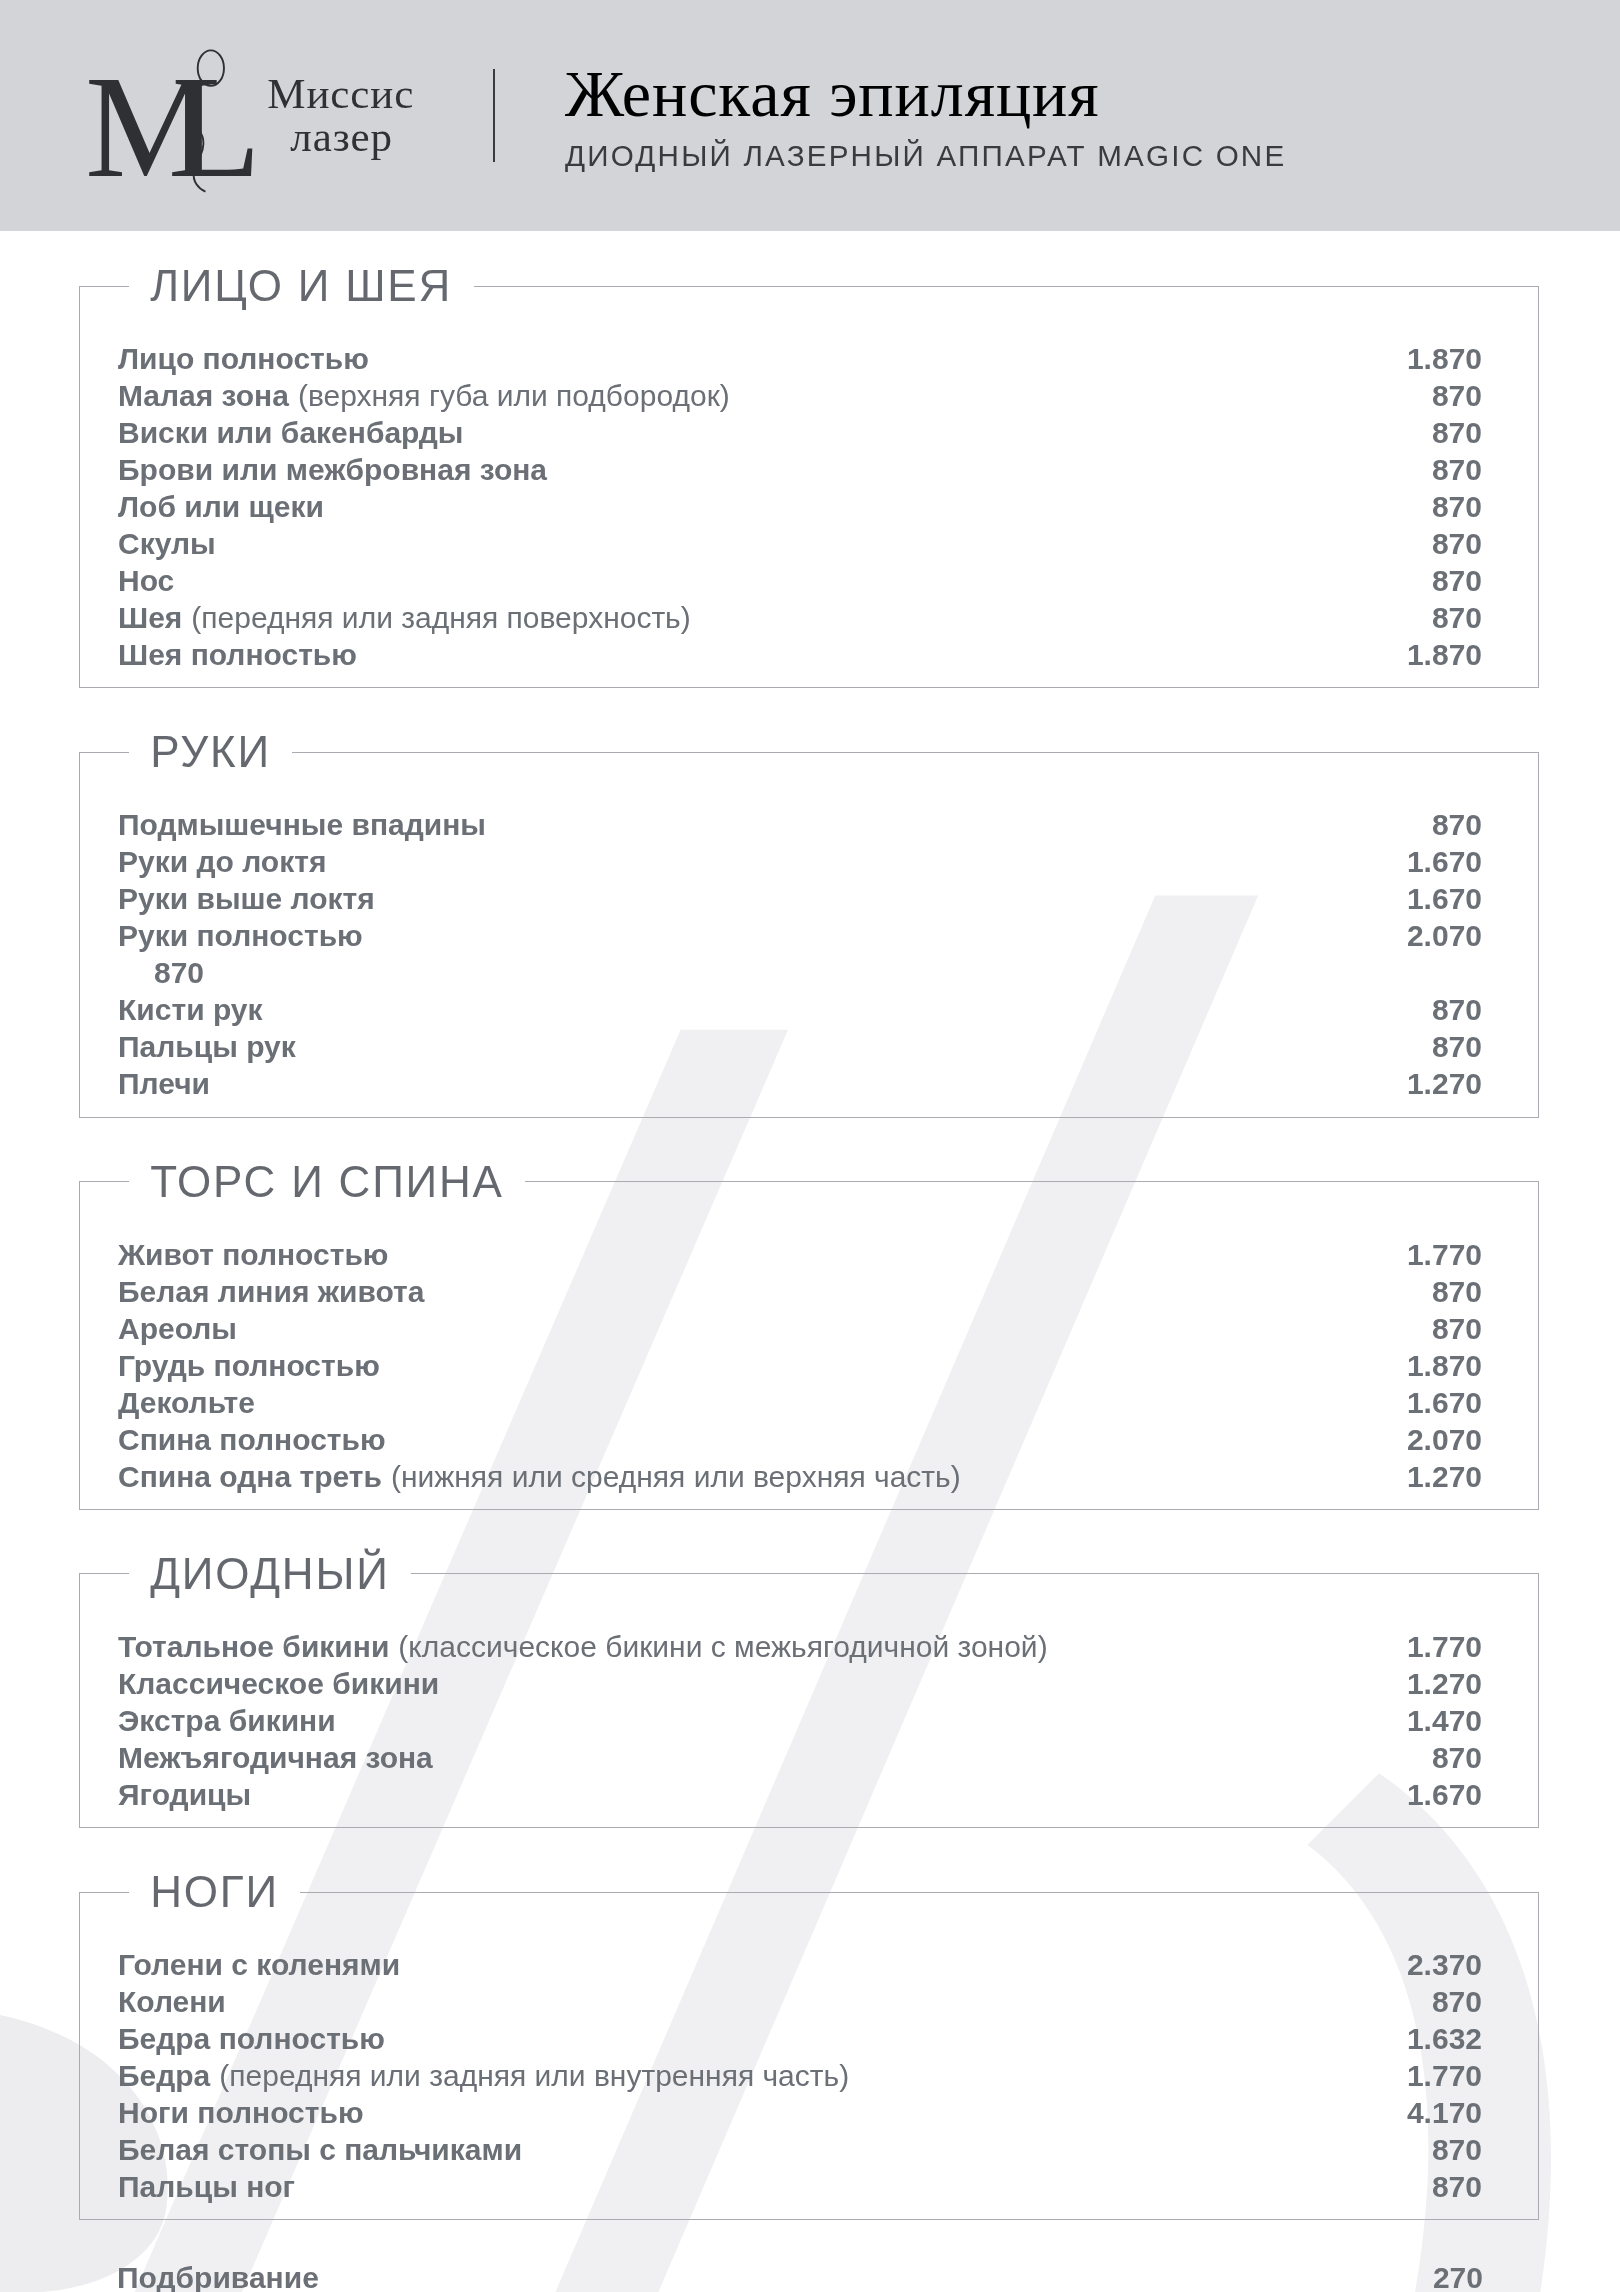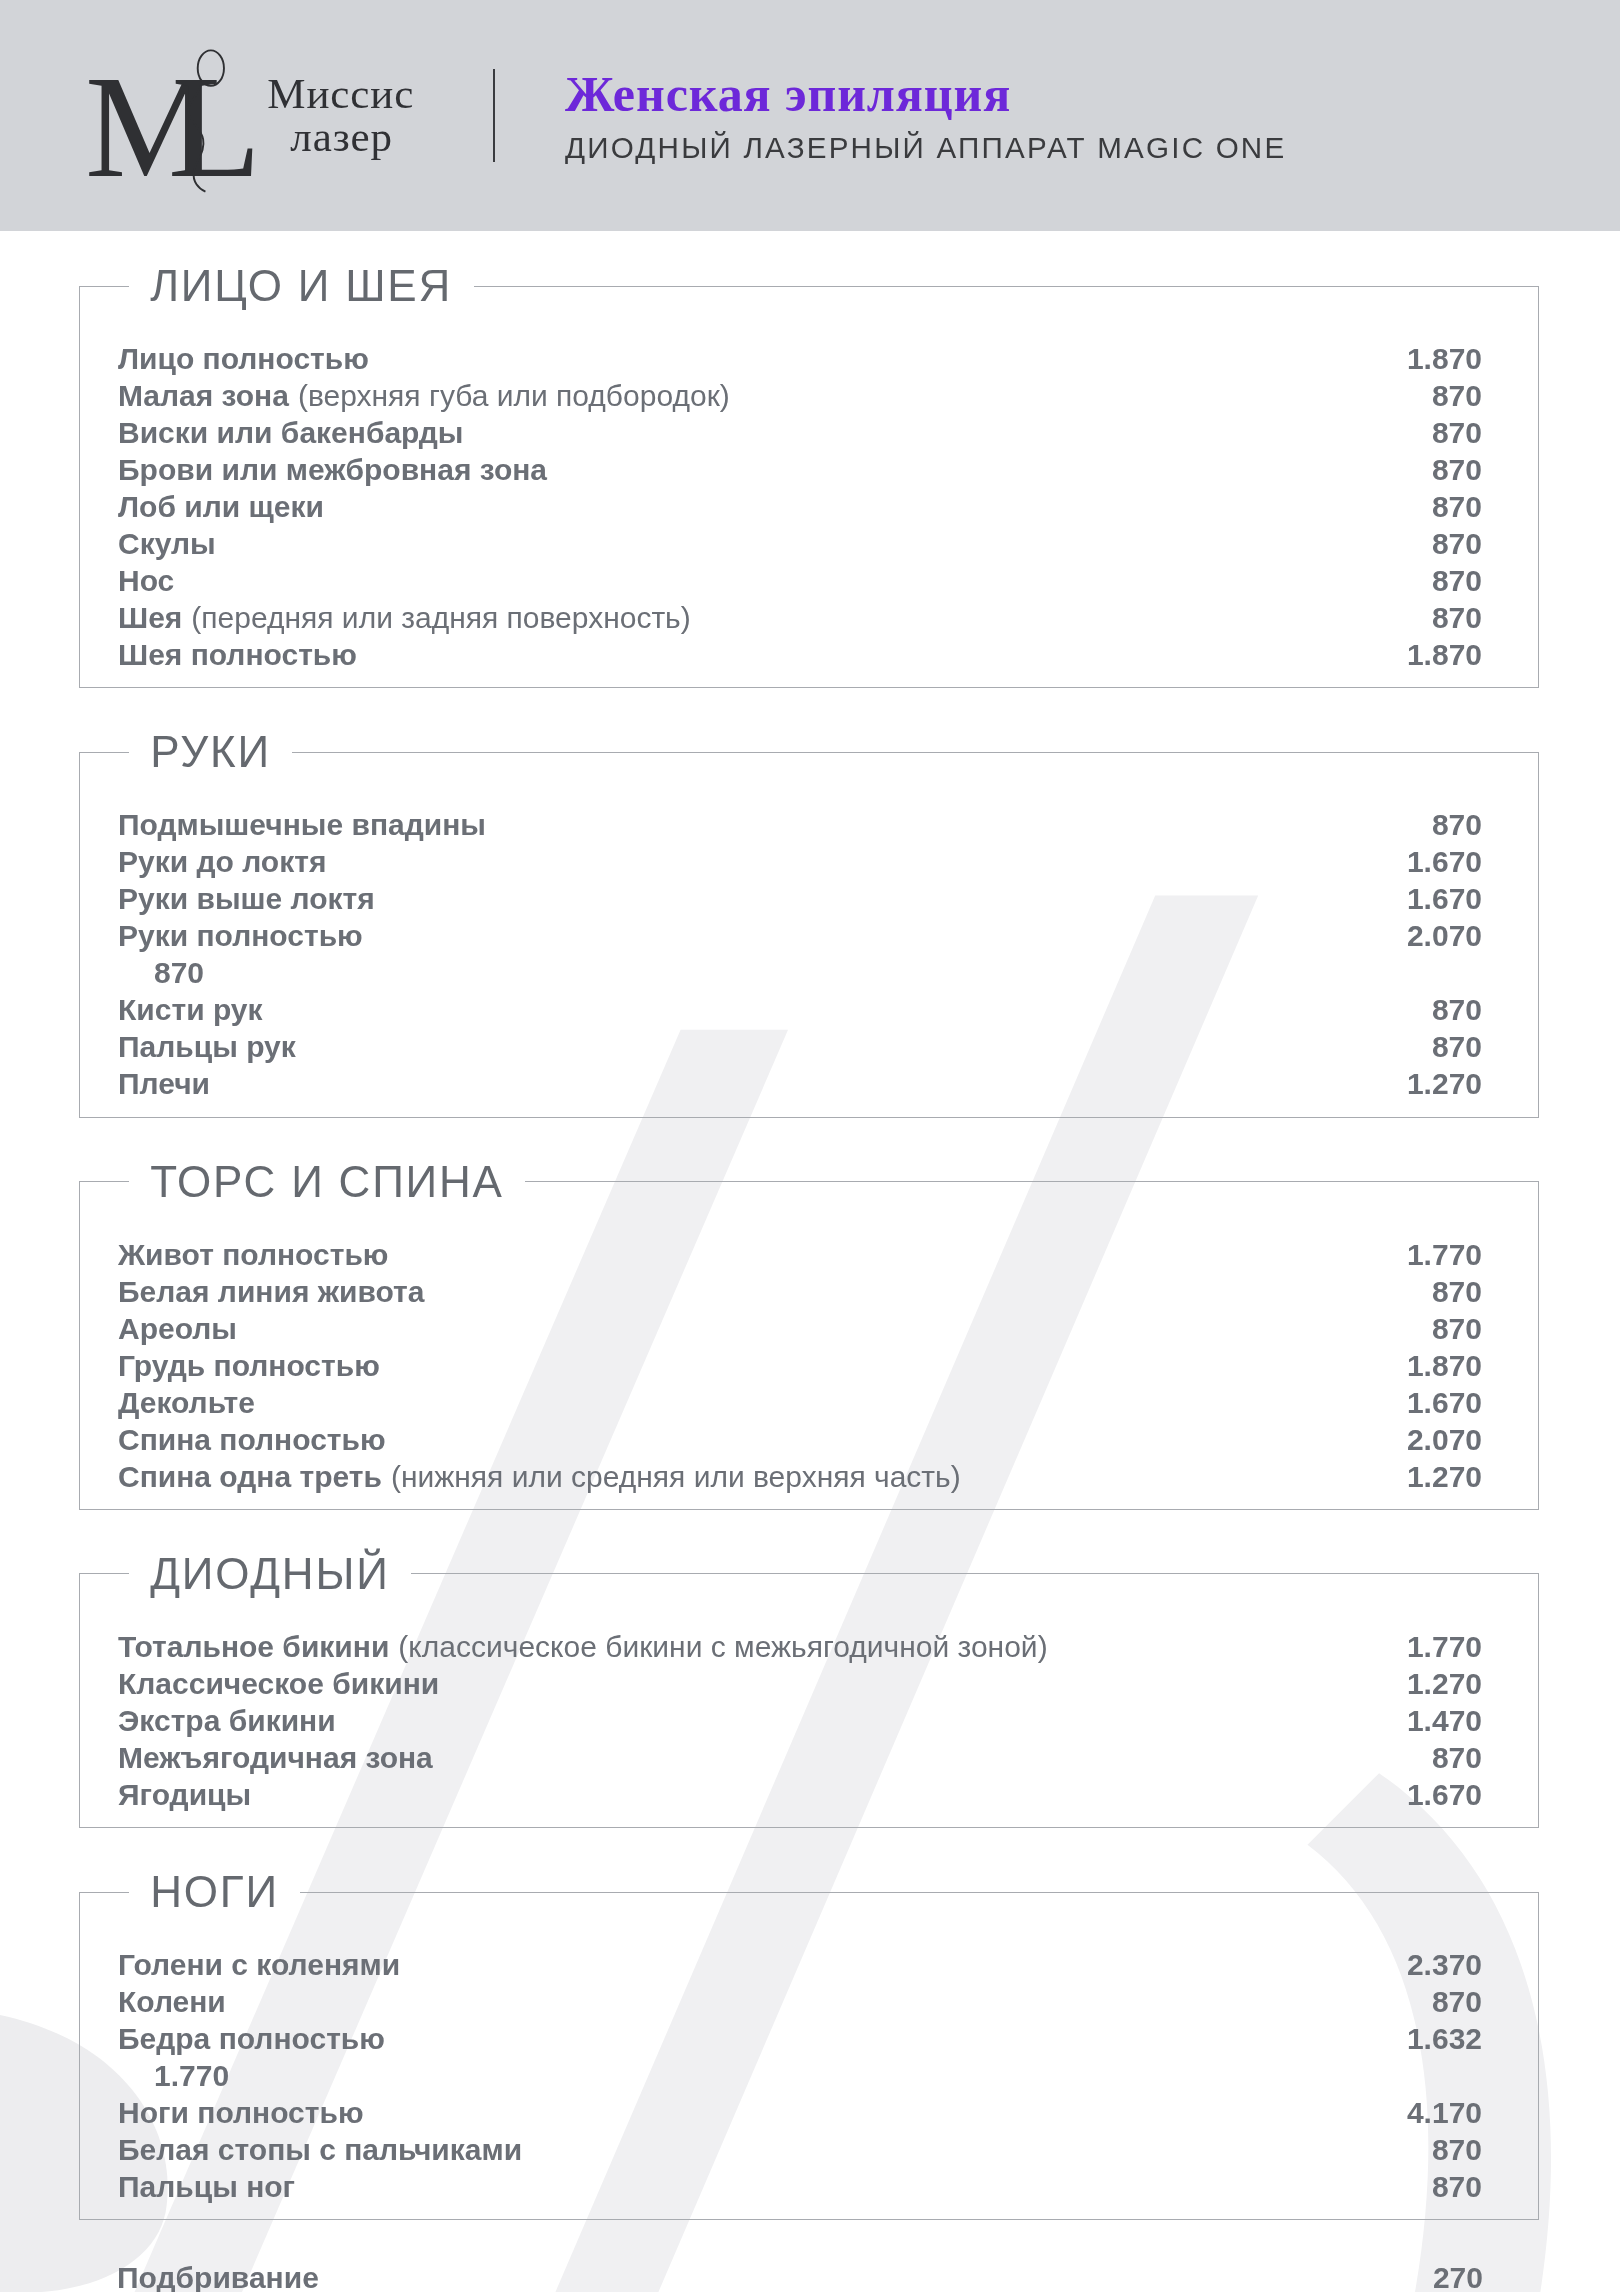--- a/index.html
+++ b/index.html
@@ -41,23 +41,23 @@
     letter-spacing:0.9px;
   }
   .brand-text .l2{display:block;margin-left:23px;}
   .divider{
     width:1.8px;height:93px;background:#3a3b3f;
     margin-left:79px;flex:none;
   }
   .title-block{margin-left:70px;}
   .page-title{
     font-family:"Liberation Serif",serif;
-    font-weight:bold;
-    font-size:50px;line-height:1;
-    color:#6d28d9;
+    font-weight:normal;
+    font-size:66px;line-height:1;
+    color:#000000;
     letter-spacing:0.9px;
   }
   .page-subtitle{
     margin-top:14.3px;
     font-size:29.6px;line-height:1;
     letter-spacing:2.2px;
     color:#3a3b3e;
   }
   
   .content{
@@ -268,20 +268,21 @@
   </div>
           <div class="item-row">
     <span class="item-name"><span class="nm">Колени</span></span>
     <span class="item-price">870</span>
   </div>
           <div class="item-row">
     <span class="item-name"><span class="nm">Бедра полностью</span></span>
     <span class="item-price">1.632</span>
   </div>
           <div class="item-row">
+    <span class="item-name"><span class="nm">Бедра</span><span class="item-note">(передняя или задняя или внутренняя часть)</span></span>
     <span class="item-price">1.770</span>
   </div>
           <div class="item-row">
     <span class="item-name"><span class="nm">Ноги полностью</span></span>
     <span class="item-price">4.170</span>
   </div>
           <div class="item-row">
     <span class="item-name"><span class="nm">Белая стопы с пальчиками</span></span>
     <span class="item-price">870</span>
   </div>

